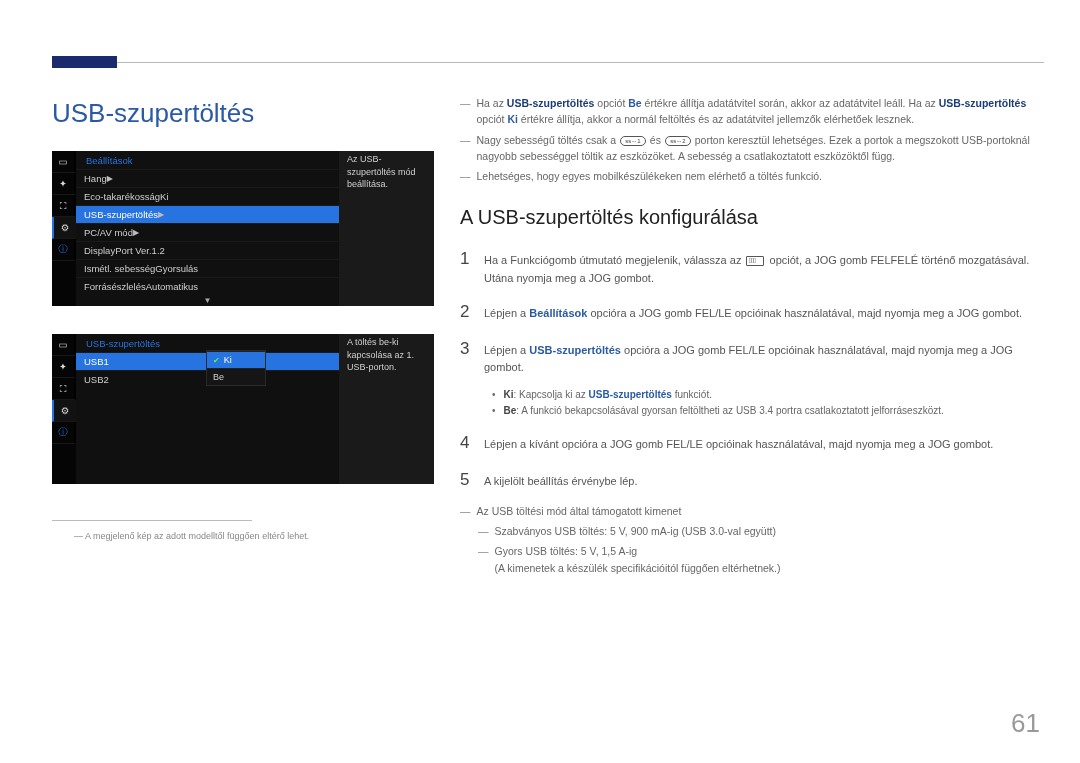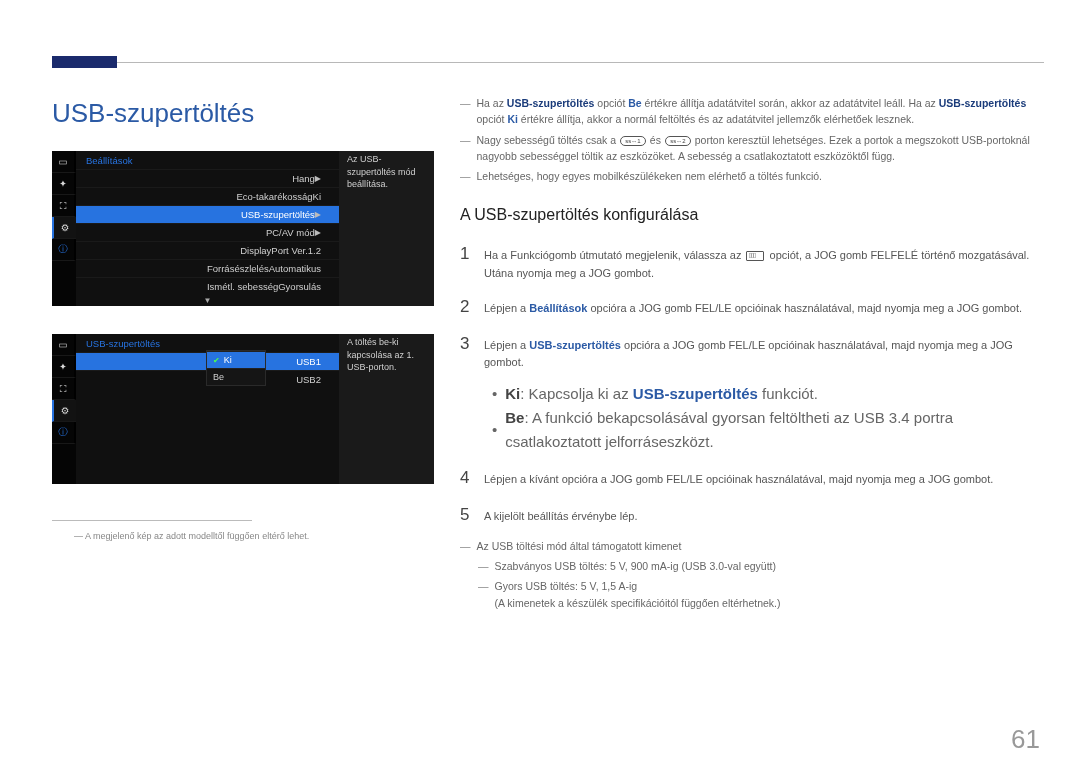--- a/index.html
+++ b/index.html
@@ -41,21 +41,21 @@
     width: 585px;
   }
   h1 {
     color: #2b5aa5;
     font-size: 26px;
     font-weight: 400;
     margin-bottom: 22px;
   }
   h2 {
     color: #222;
-    font-size: 16px;
+    font-size: 20px;
     font-weight: 400;
     margin-bottom: 16px;
   }
   .intro {
     font-size: 11px;
     line-height: 1.55;
     color: #666;
     margin-bottom: 22px;
   }
   .osd {
@@ -85,22 +85,22 @@
     background: #101010;
   }
   .osd-head {
     color: #2773e0;
     padding: 4px 10px 3px;
     font-size: 9.5px;
   }
   .osd-row {
     display: flex;
     align-items: center;
-    justify-content: flex-end;
-    padding: 3px 18px;
+    justify-content: flex-start;
+    padding: 3px 8px;
     color: #cfcfcf;
     border-top: 1px solid #1a1a1a;
     height: 18px;
   }
   .osd-row.sel { background: #2773e0; color: #fff; }
   .osd-arrow { color:#bbb; font-size:8px; }
   .osd-right {
     width: 95px;
     background: #1a1a1a;
     color: #cfcfcf;
@@ -157,37 +157,37 @@
   }
   .num {
     width: 24px;
     font-size: 17px;
     color: #444;
     flex-shrink: 0;
     font-weight: 400;
   }
   .bullets { margin-left: 32px; margin-top: 2px; margin-bottom: 6px; }
   .bullets .b {
-    font-size: 15px;
+    font-size: 10px;
     color: #666;
     line-height: 1.6;
     display: flex;
     align-items: center;
   }
   .bullets .b::before { content:"•"; margin-right:8px; }
   .bold-blue { color:#2b5aa5; font-weight: bold; }
   .bold-darkblue { color:#1a3b7a; font-weight: bold; }
   .bold { font-weight: bold; color:#444; }
   .sub-dash { display:flex; font-size:10.5px; color:#666; line-height:1.6; margin:3px 0; }
   .sub-dash::before { content:"―"; color:#888; margin-right:6px; flex-shrink:0; }
   .indent { margin-left: 18px; }
   .pagenum {
     position: absolute;
     right: 40px;
-    bottom: 8px;
+    bottom: 24px;
     font-size: 26px;
     color: #999;
     font-weight: 300;
   }
   .icon-box {
     display:inline-block;
     width:18px; height:10px;
     border:1px solid #555;
     border-radius:1px;
     vertical-align:middle;
@@ -249,26 +249,26 @@
         </div>
       <div class="osd-row">
           <span>PC/AV mód</span>
           <span class="osd-arrow">▶</span>
         </div>
       <div class="osd-row">
           <span>DisplayPort Ver.</span>
           <span>1.2</span>
         </div>
       <div class="osd-row">
+          <span>Ismétl. sebesség</span>
+          <span>Gyorsulás</span>
+        </div>
+      <div class="osd-row">
           <span>Forrásészlelés</span>
           <span>Automatikus</span>
-        </div>
-      <div class="osd-row">
-          <span>Ismétl. sebesség</span>
-          <span>Gyorsulás</span>
         </div>
       <div class="down-caret">▼</div>
     </div>
     <div class="osd-right">Az USB-szupertöltés mód beállítása.</div>
   </div>
 
   <div class="osd osd-pop" style="min-height:150px;">
     <div class="osd-icons">
       <div class="osd-icon">▭</div>
       <div class="osd-icon">✦</div>

